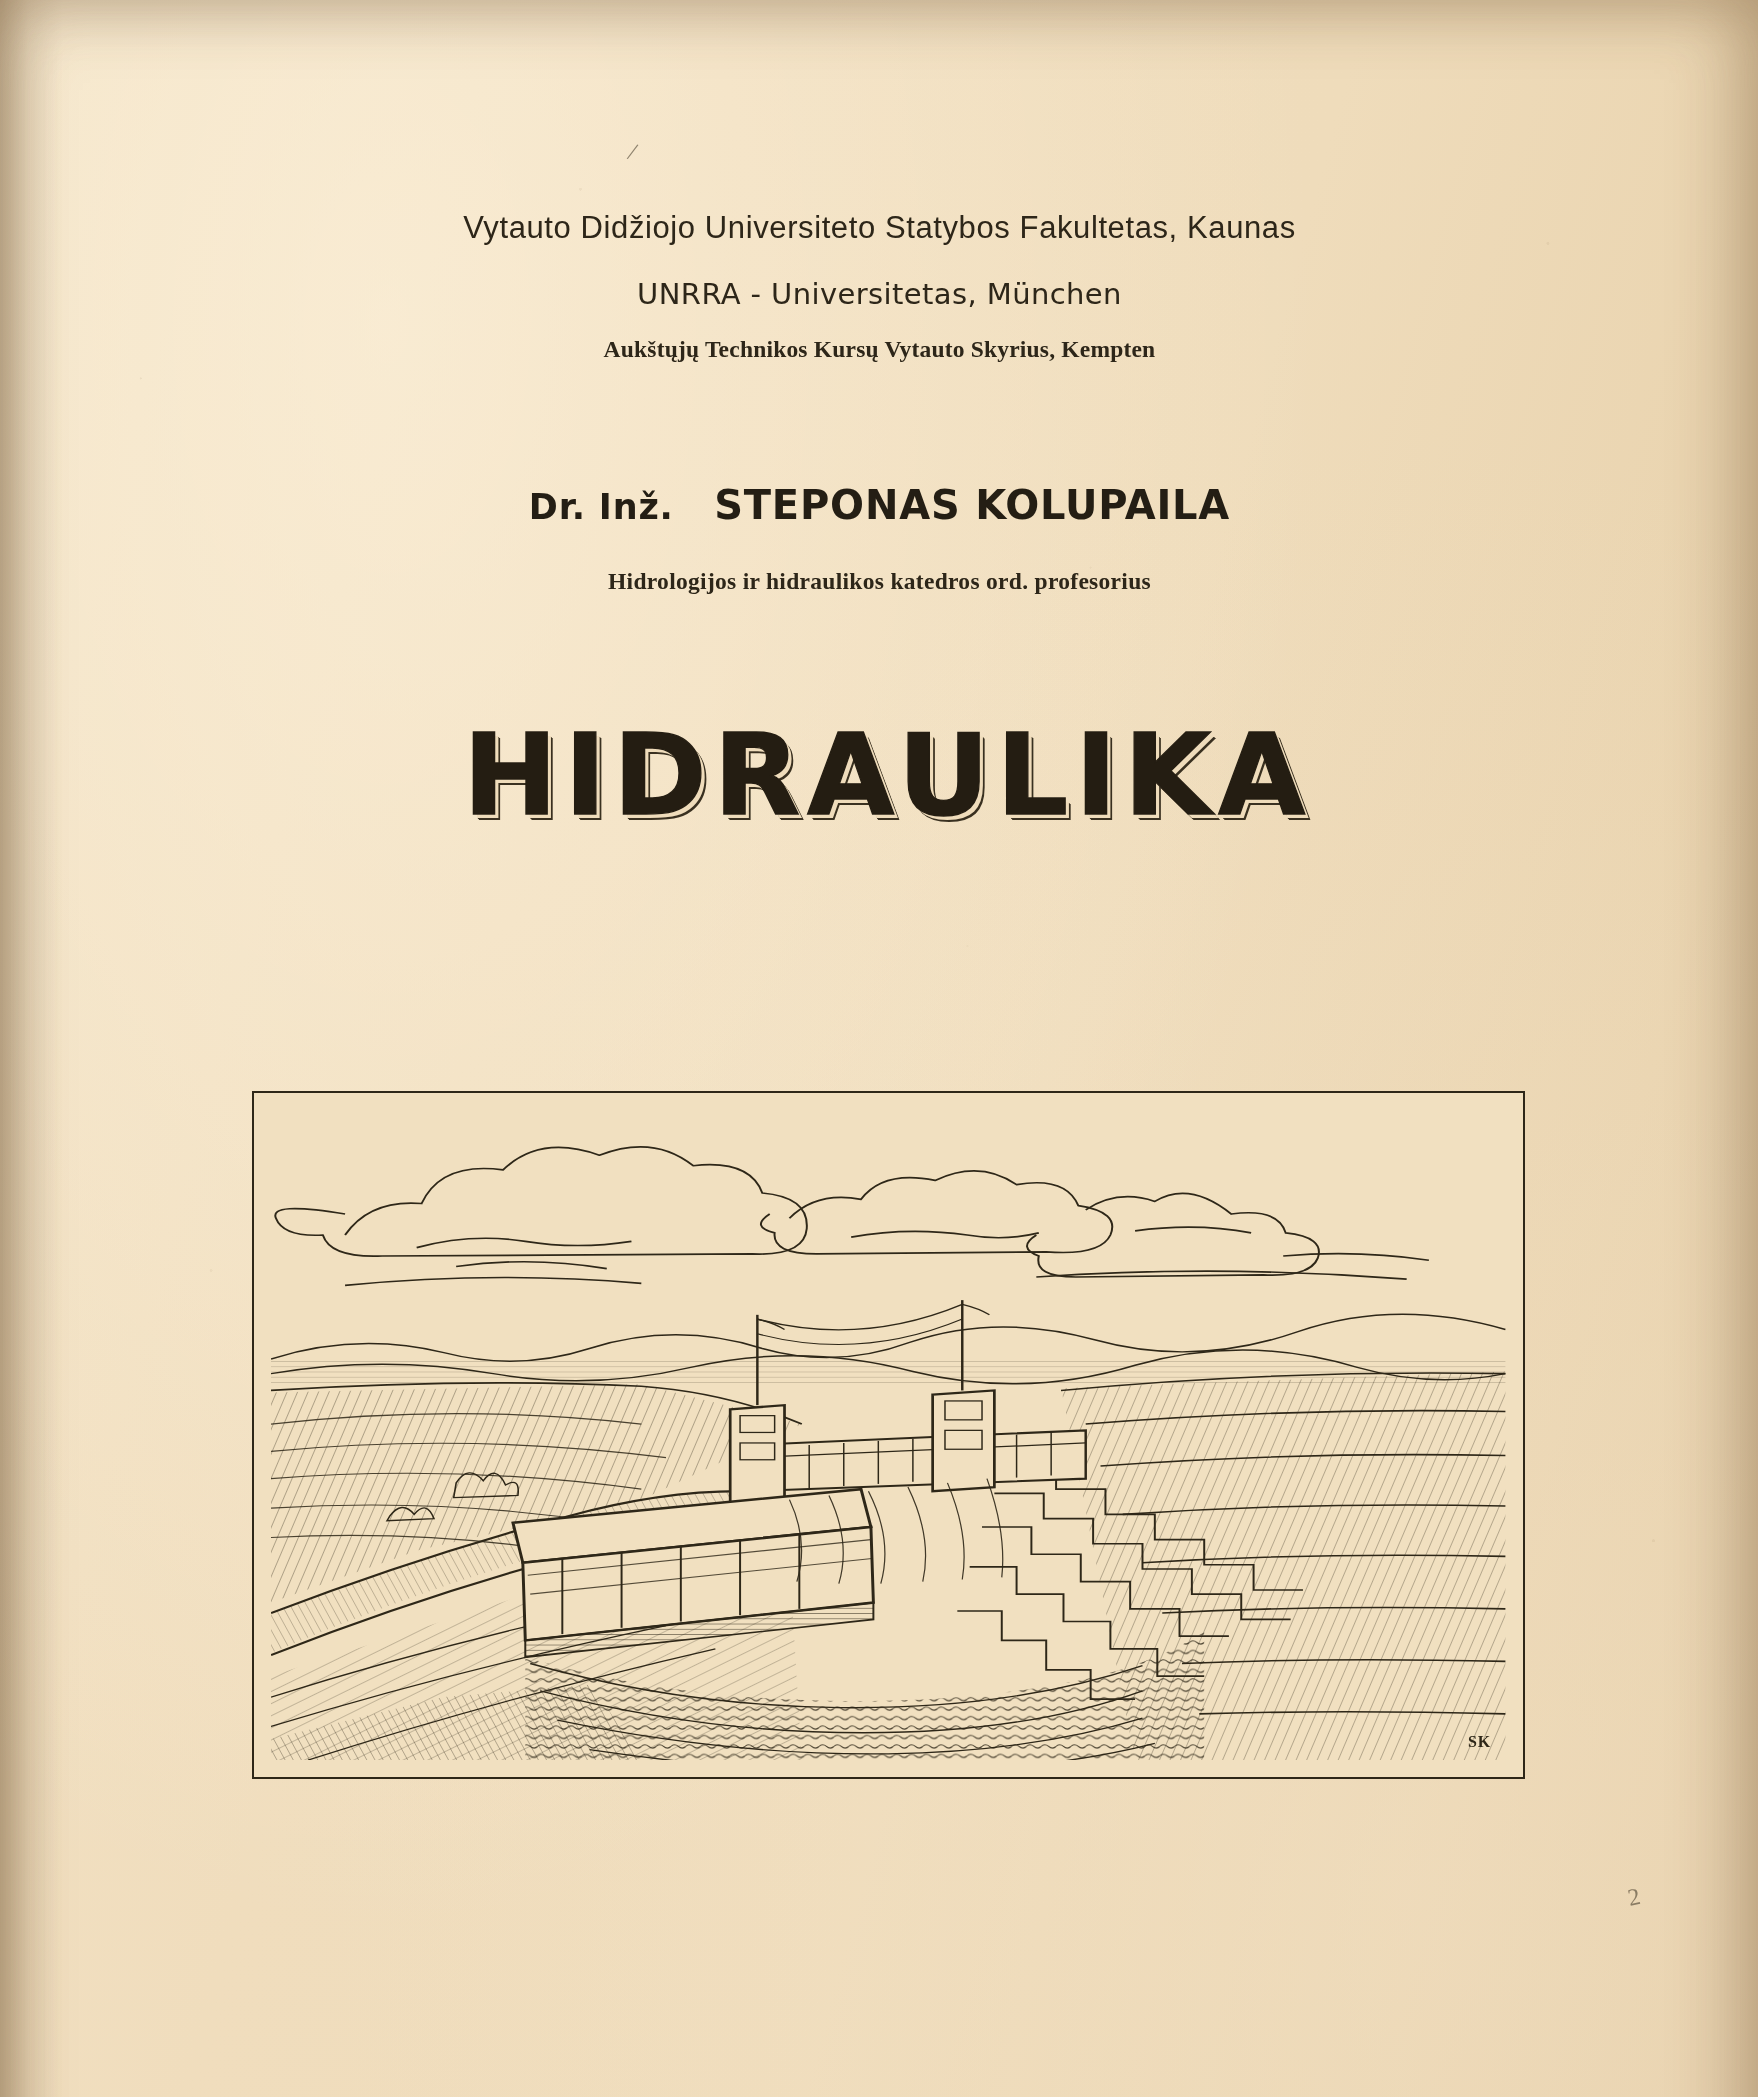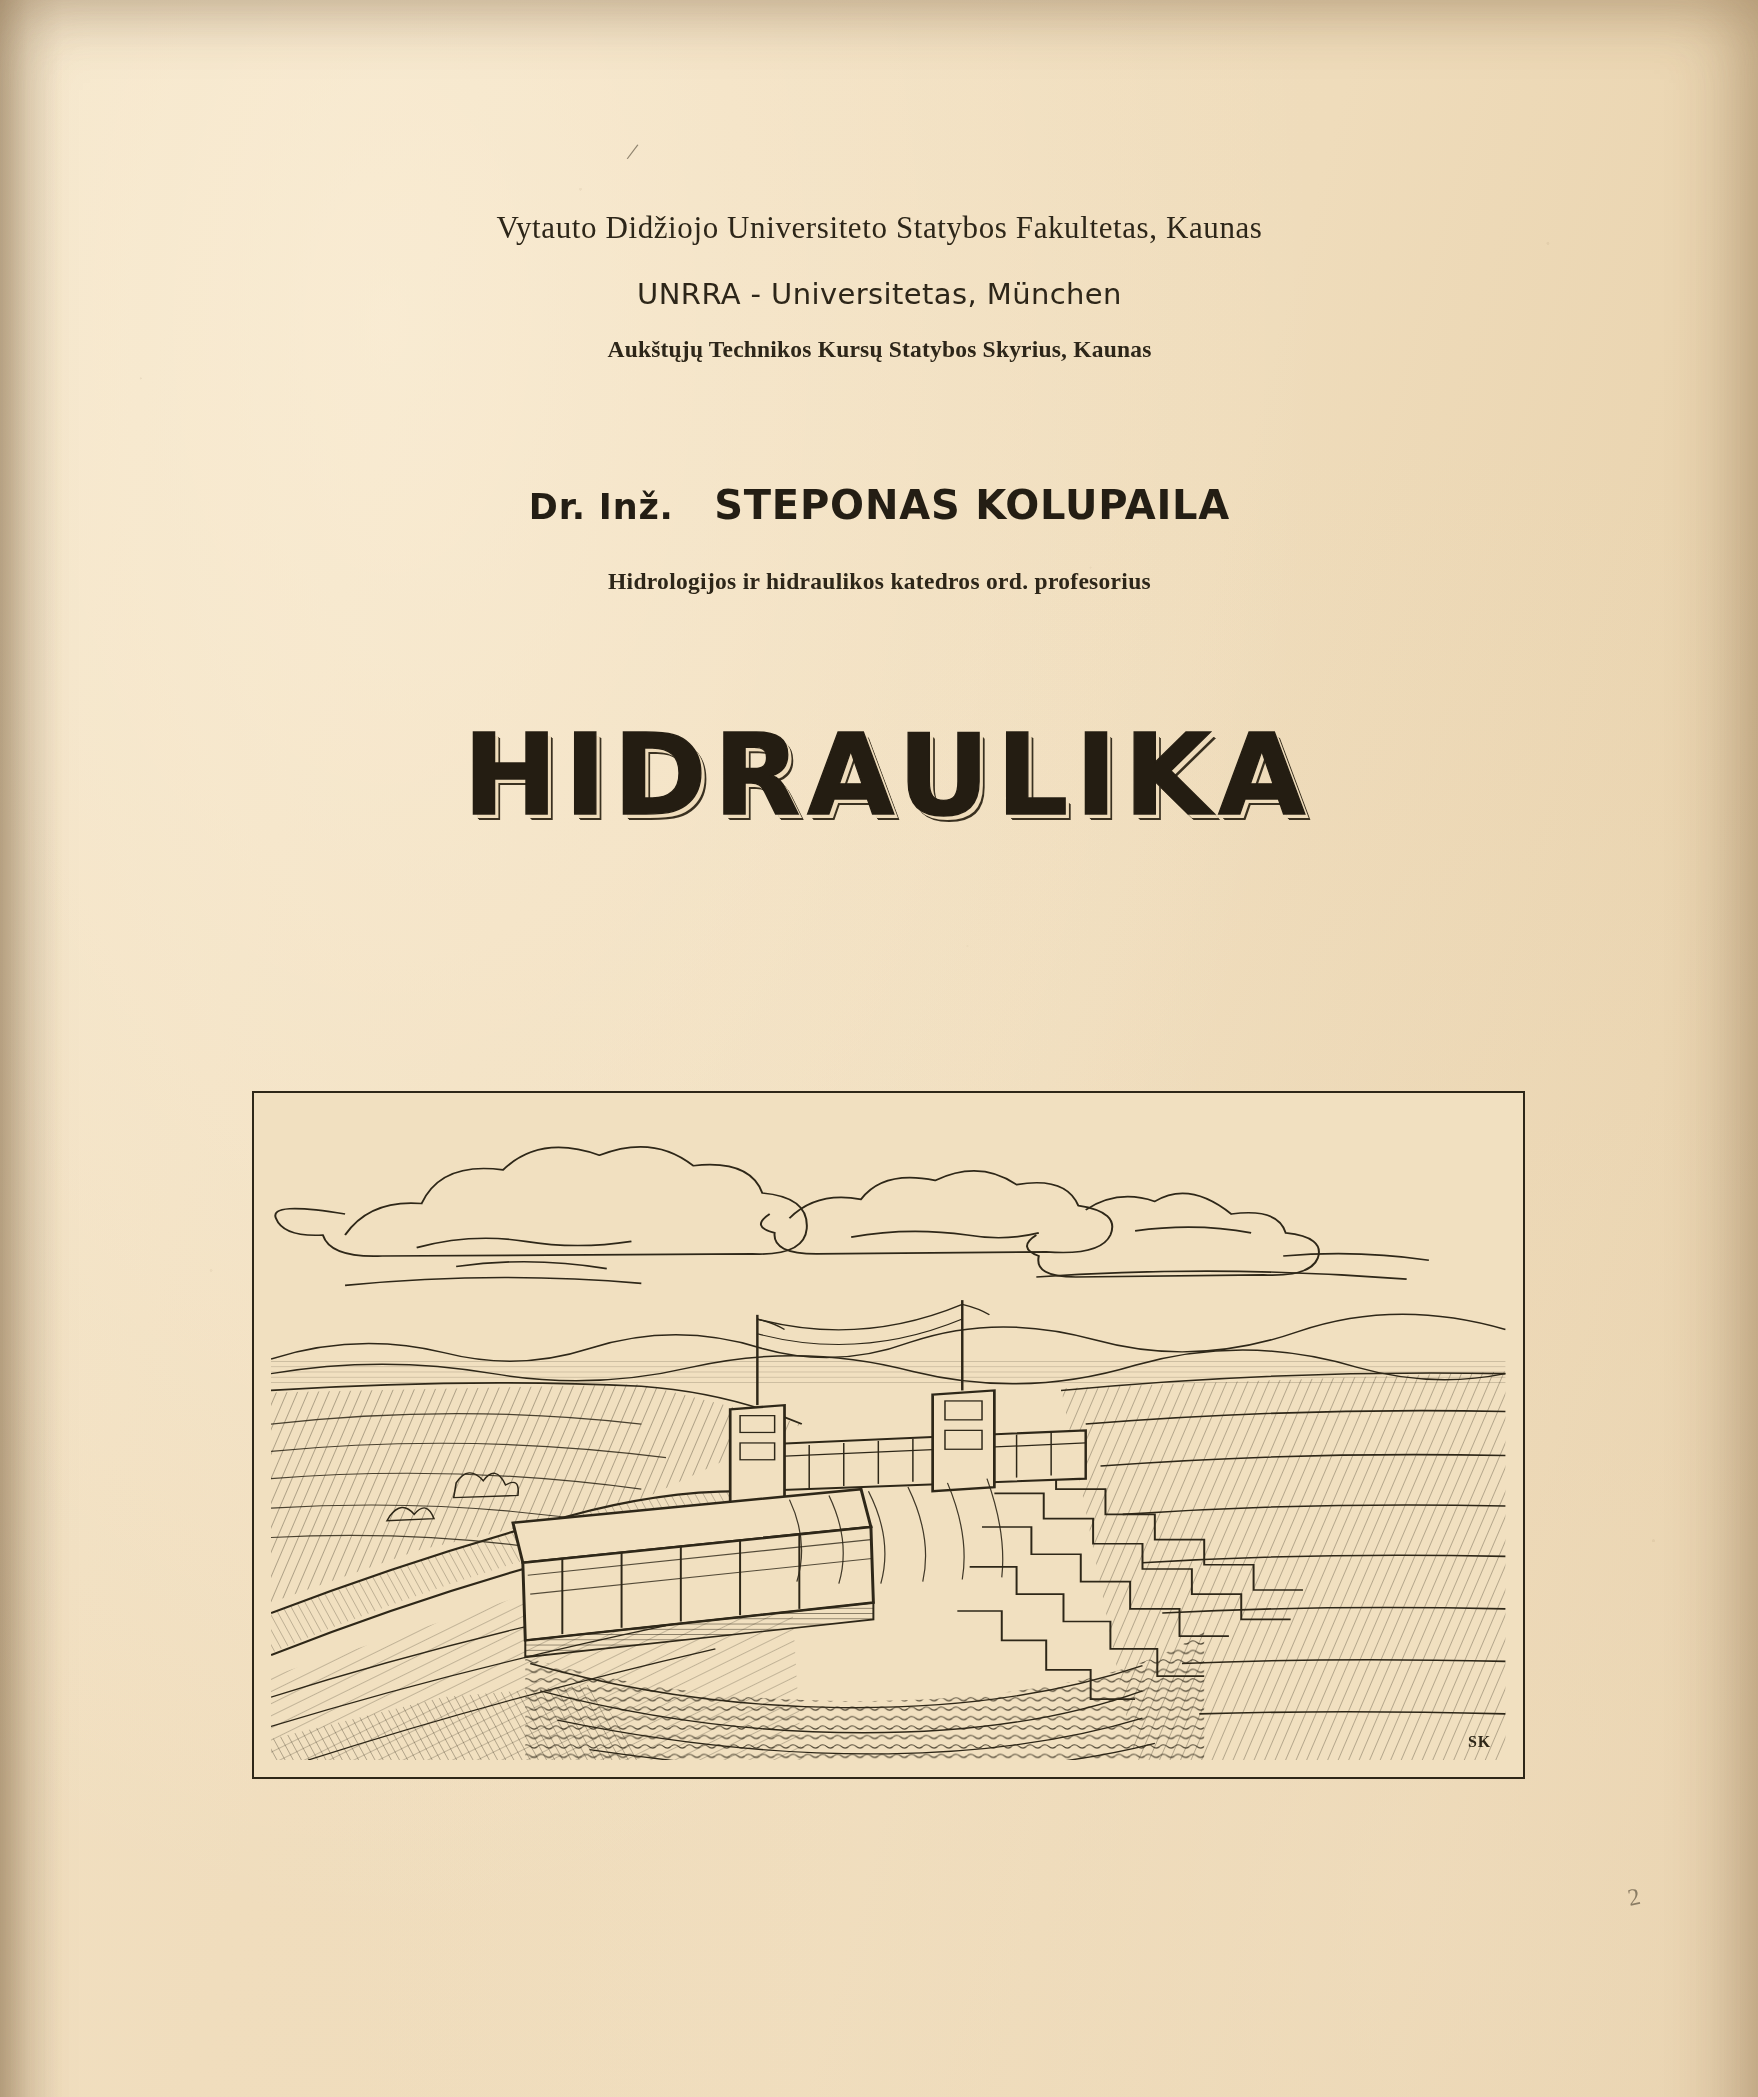--- a/index.html
+++ b/index.html
@@ -61,21 +61,21 @@
     top: 0;
     width: 1759px;
     color: #2b2418;
   }
 
   .block {
     text-align: center;
   }
 
   .inst-1 {
-    font-family: Liberation Serif, serif;
+    font-family: Liberation Sans, sans-serif;
     font-size: 31px;
     letter-spacing: 0.6px;
     color: #2d2619;
     text-align: center;
   }
   .inst-2 {
     font-family: "DejaVu Sans", sans-serif;
     font-size: 29px;
     font-weight: 500;
     letter-spacing: 0.4px;
@@ -167,21 +167,21 @@
   <div class="left-margin-stain"></div>
 
   <div class="pen-mark" style="left:629px; top:138px; font-size:25px; transform:rotate(18deg);">/</div>
   <div class="pen-mark" style="left:1628px; top:1884px; font-size:24px; transform:rotate(-12deg);">2</div>
 
   <div class="content">
 
     <div class="block">
       <div class="inst-1" style="position:absolute; left:0; top:210px; width:1759px;">Vytauto Didžiojo Universiteto Statybos Fakultetas, Kaunas</div>
       <div class="inst-2" style="position:absolute; left:0; top:277px; width:1759px;">UNRRA - Universitetas, München</div>
-      <div class="inst-3" style="position:absolute; left:0; top:336px; width:1759px;">Aukštųjų Technikos Kursų Statybos Skyrius, Kaunas</div>
+      <div class="inst-3" style="position:absolute; left:0; top:336px; width:1759px;">Aukštųjų Technikos Kursų Vytauto Skyrius, Kempten</div>
     </div>
 
     <div class="block">
       <div class="author" style="position:absolute; left:0; top:482px; width:1759px;">
         <span class="small">Dr. Inž.</span>
         <span style="display:inline-block; width:11px;"></span>
         <span>STEPONAS KOLUPAILA</span>
       </div>
       <div class="author-sub" style="position:absolute; left:0; top:524px; width:1759px;">Hidrologijos ir hidraulikos katedros ord. profesorius</div>
     </div>

